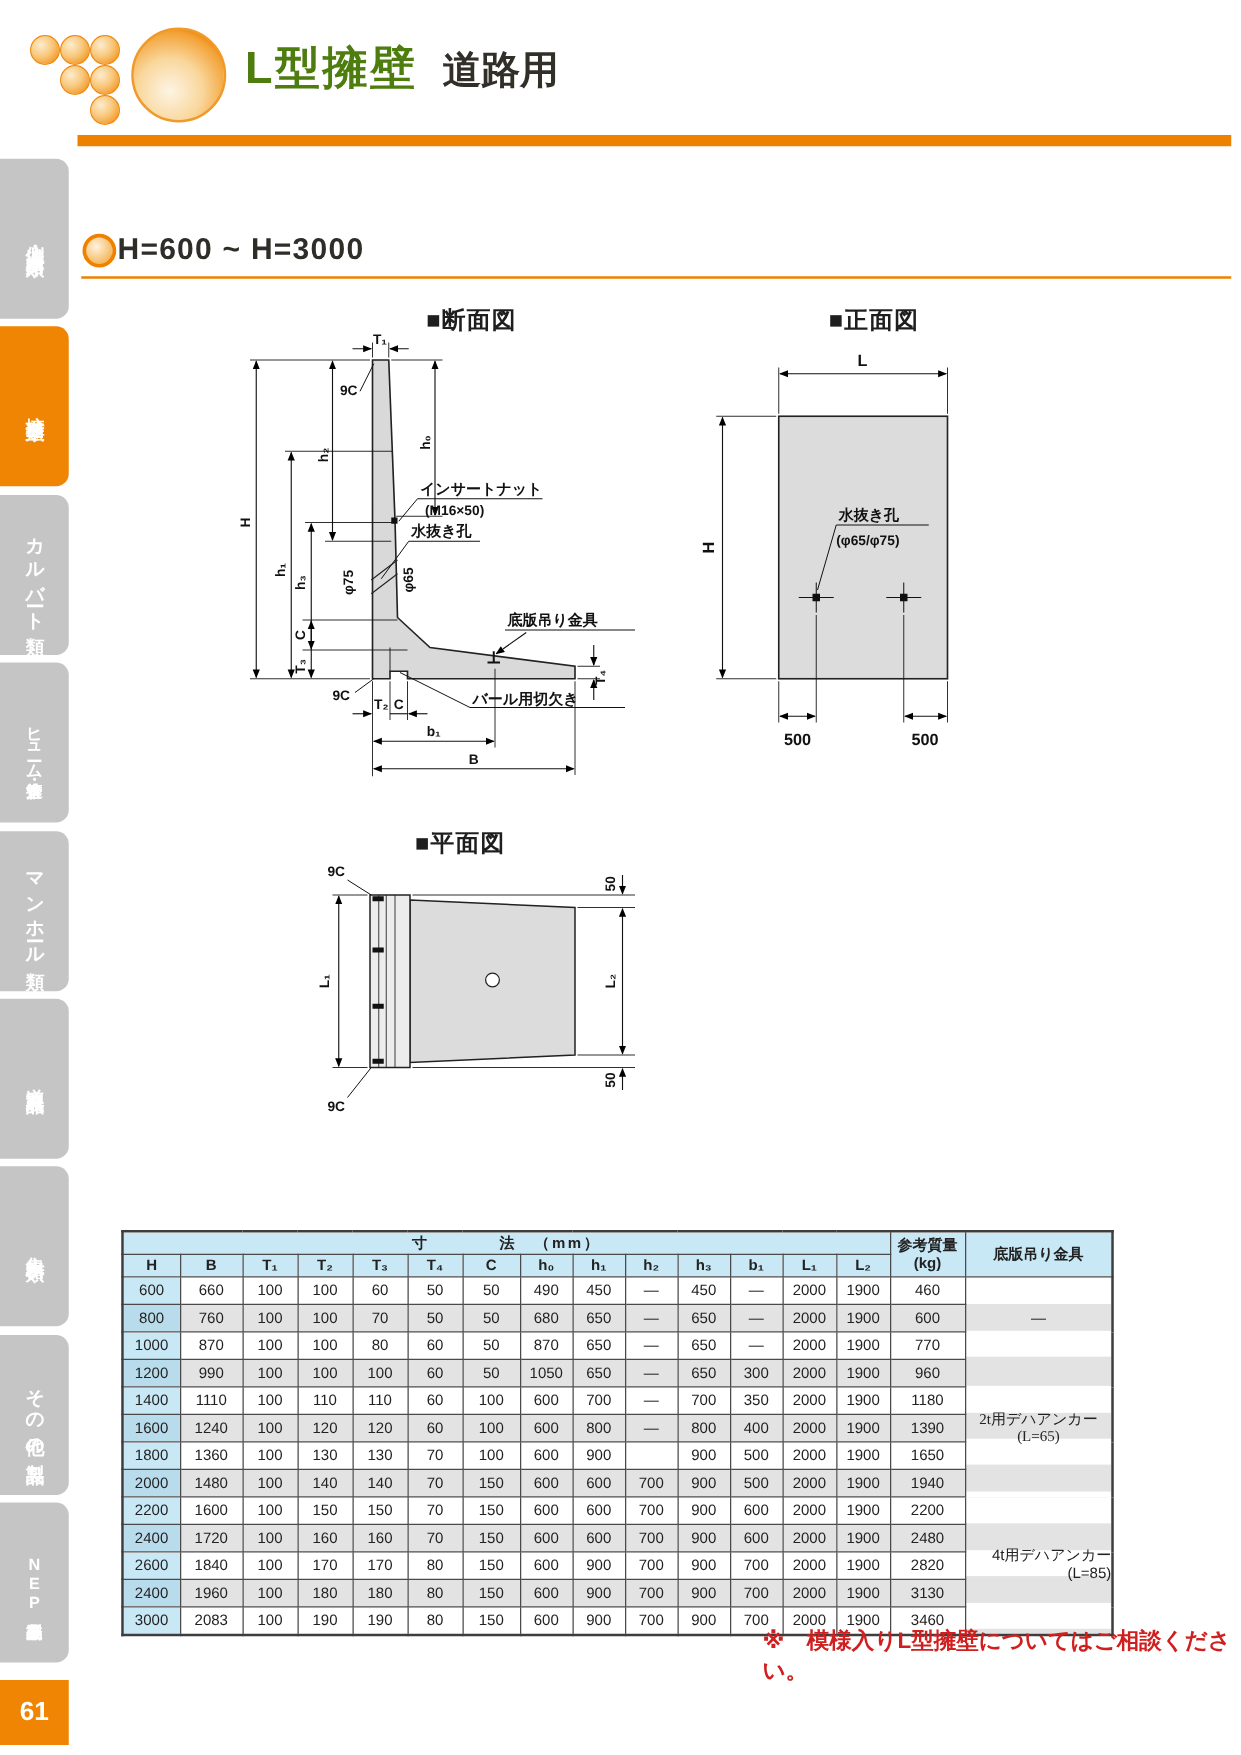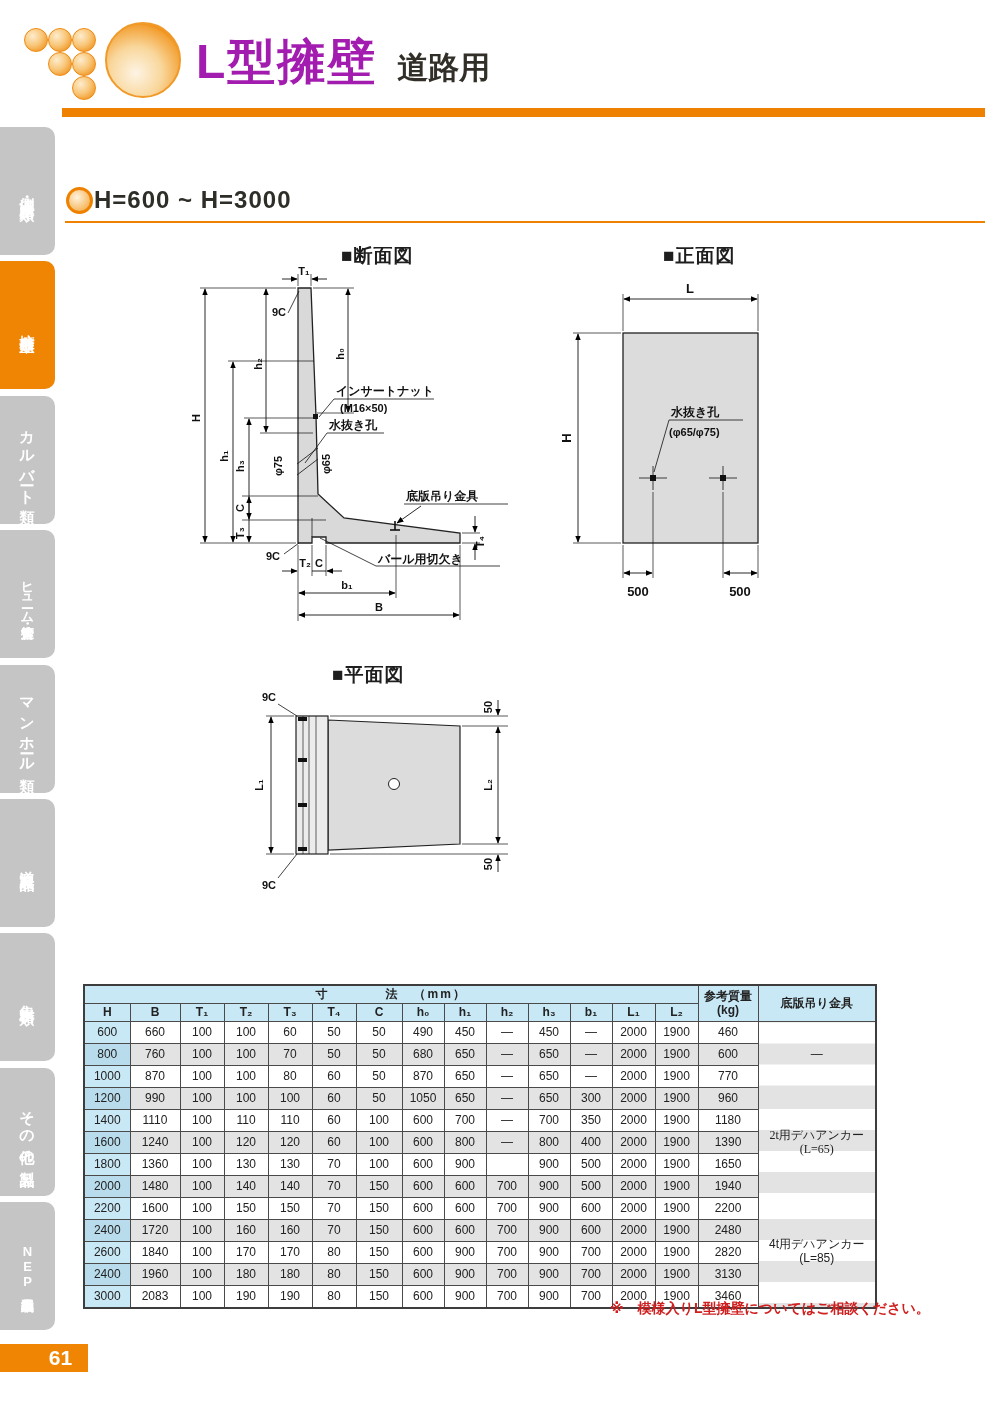--- a/index.html
+++ b/index.html
@@ -5,65 +5,65 @@
   html,body{margin:0;padding:0;background:#888;}
   .page{position:relative;width:993px;height:1404px;background:#ffffff;overflow:hidden;
         font-family:"Liberation Sans","DejaVu Sans",sans-serif;color:#222;}
   
   .side-tab{position:absolute;left:0;width:55px;height:128px;background:#c5c5c5;
             border-radius:0 10px 10px 0;display:flex;align-items:center;justify-content:center;}
   .side-tab span{writing-mode:vertical-rl;text-orientation:upright;color:#fff;font-weight:bold;
                  font-size:15px;letter-spacing:2px;line-height:1;}
   .side-tab.small span{font-size:13px;letter-spacing:0;}
   .side-tab.active{background:#ef8503;}
-  .page-num{position:absolute;left:0;top:1344px;width:55px;height:28px;background:#ef8503;
-            color:#fff;font-weight:bold;font-size:21px;display:flex;align-items:center;justify-content:center;padding-left:33px;}
+  .page-num{position:absolute;left:0;top:1344px;width:55px;height:52px;background:#ef8503;
+            color:#fff;font-weight:bold;font-size:21px;display:flex;align-items:center;justify-content:center;}
   
   .logo{position:absolute;left:24px;top:16px;width:160px;height:92px;}
   .dot{position:absolute;width:22px;height:22px;border-radius:50%;
        background:radial-gradient(circle at 35% 32%,#fdeccd 0%,#f8c87c 45%,#ef8200 100%);
        border:1px solid #ef8a10;}
   .bigdot{position:absolute;left:81px;top:6px;width:72px;height:72px;border-radius:50%;
        background:radial-gradient(circle at 40% 68%,#fdf4e4 0%,#f9d79c 40%,#f3a237 72%,#ee8200 82%);
        border:2px solid #f09a2a;}
   .title-row{position:absolute;left:196px;top:30px;display:flex;align-items:baseline;}
-  .main-title{font-size:48px;font-weight:bold;color:#a21caf;letter-spacing:2px;}
+  .main-title{font-size:36px;font-weight:bold;color:#4d7c0f;letter-spacing:2px;}
   .sub-title{font-size:31px;font-weight:bold;color:#312f28;margin-left:20px;}
   .orange-rule{position:absolute;left:62px;top:108px;width:923px;height:9px;background:#ee8200;}
   .banner{position:absolute;left:65px;top:135px;width:920px;height:30px;box-sizing:border-box;
           background:linear-gradient(180deg,#f18d14 0%,#ee8200 45%,#f2a040 100%);
           border-top:2px solid #f8c98c;border-radius:0 4px 4px 0;
           color:#fff;font-size:19px;font-weight:bold;line-height:27px;padding-left:14px;}
   .range-row{position:absolute;left:66px;top:186px;display:flex;align-items:center;}
   .range-bullet{width:21px;height:21px;border-radius:50%;border:3px solid #ee8200;
           background:radial-gradient(circle at 38% 35%,#fff3de 0%,#f6bb65 70%,#efa23a 100%);}
   .range-text{font-size:24px;font-weight:bold;color:#2e2d28;margin-left:1px;letter-spacing:1px;}
   .thin-rule{position:absolute;left:65px;top:221px;width:920px;height:2px;background:#ee8200;}
   
   .diag-title{position:absolute;font-size:19px;font-weight:bold;color:#1e1e1e;letter-spacing:1px;}
   svg text{font-family:"Liberation Sans","DejaVu Sans",sans-serif;fill:#111;}
   .dim{font-size:11px;font-weight:bold;}
   .dimb{font-size:13px;font-weight:bold;}
   .jp{font-size:12px;font-weight:bold;}
   
-  .tbl-wrap{position:absolute;left:83px;top:984px;}
+  .tbl-wrap{position:absolute;left:97px;top:984px;}
   table{border-collapse:collapse;table-layout:fixed;border:2px solid #3d3d3d;}
   th,td{border:1px solid #4a4a4a;text-align:center;padding:0;font-size:12px;line-height:1.15;
         overflow:hidden;white-space:nowrap;}
   thead th{background:#c9e8f6;font-weight:bold;height:17px;}
   th.span-h{letter-spacing:2px;}
   tbody td{height:21px;background:#fff;}
   tr.stripe td{background:#e3e3e3;}
   td.hcol{background:#c9e8f6;}
   tr.stripe td.hcol{background:#b9dcec;}
   td.anchor{border-top:0;border-bottom:0;font-size:12px;font-weight:normal;}
   td.anchor.g1{background:repeating-linear-gradient(180deg,#ffffff 0 21px,#e3e3e3 21px 42px);}
   td.anchor.g2{background:repeating-linear-gradient(180deg,#e3e3e3 0 21px,#ffffff 21px 42px);font-family:Liberation Serif, serif;}
-  td.anchor.g3{background:repeating-linear-gradient(180deg,#ffffff 0 21px,#e3e3e3 21px 42px);}
-  .note{position:absolute;left:610px;top:1300px;font-size:14px;font-weight:bold;color:#d01f1f;}
+  td.anchor.g3{background:repeating-linear-gradient(180deg,#ffffff 0 21px,#e3e3e3 21px 42px);text-align:right;}
+  .note{position:absolute;left:610px;top:1300px;font-size:18px;font-weight:bold;color:#d01f1f;}
 </style>
 </head>
 <body>
 
 <div class="page">
 
   <div id="sidebar">
       <div class="side-tab" style="top: 127px;">
         <span>側溝・水路類</span>
       </div>

